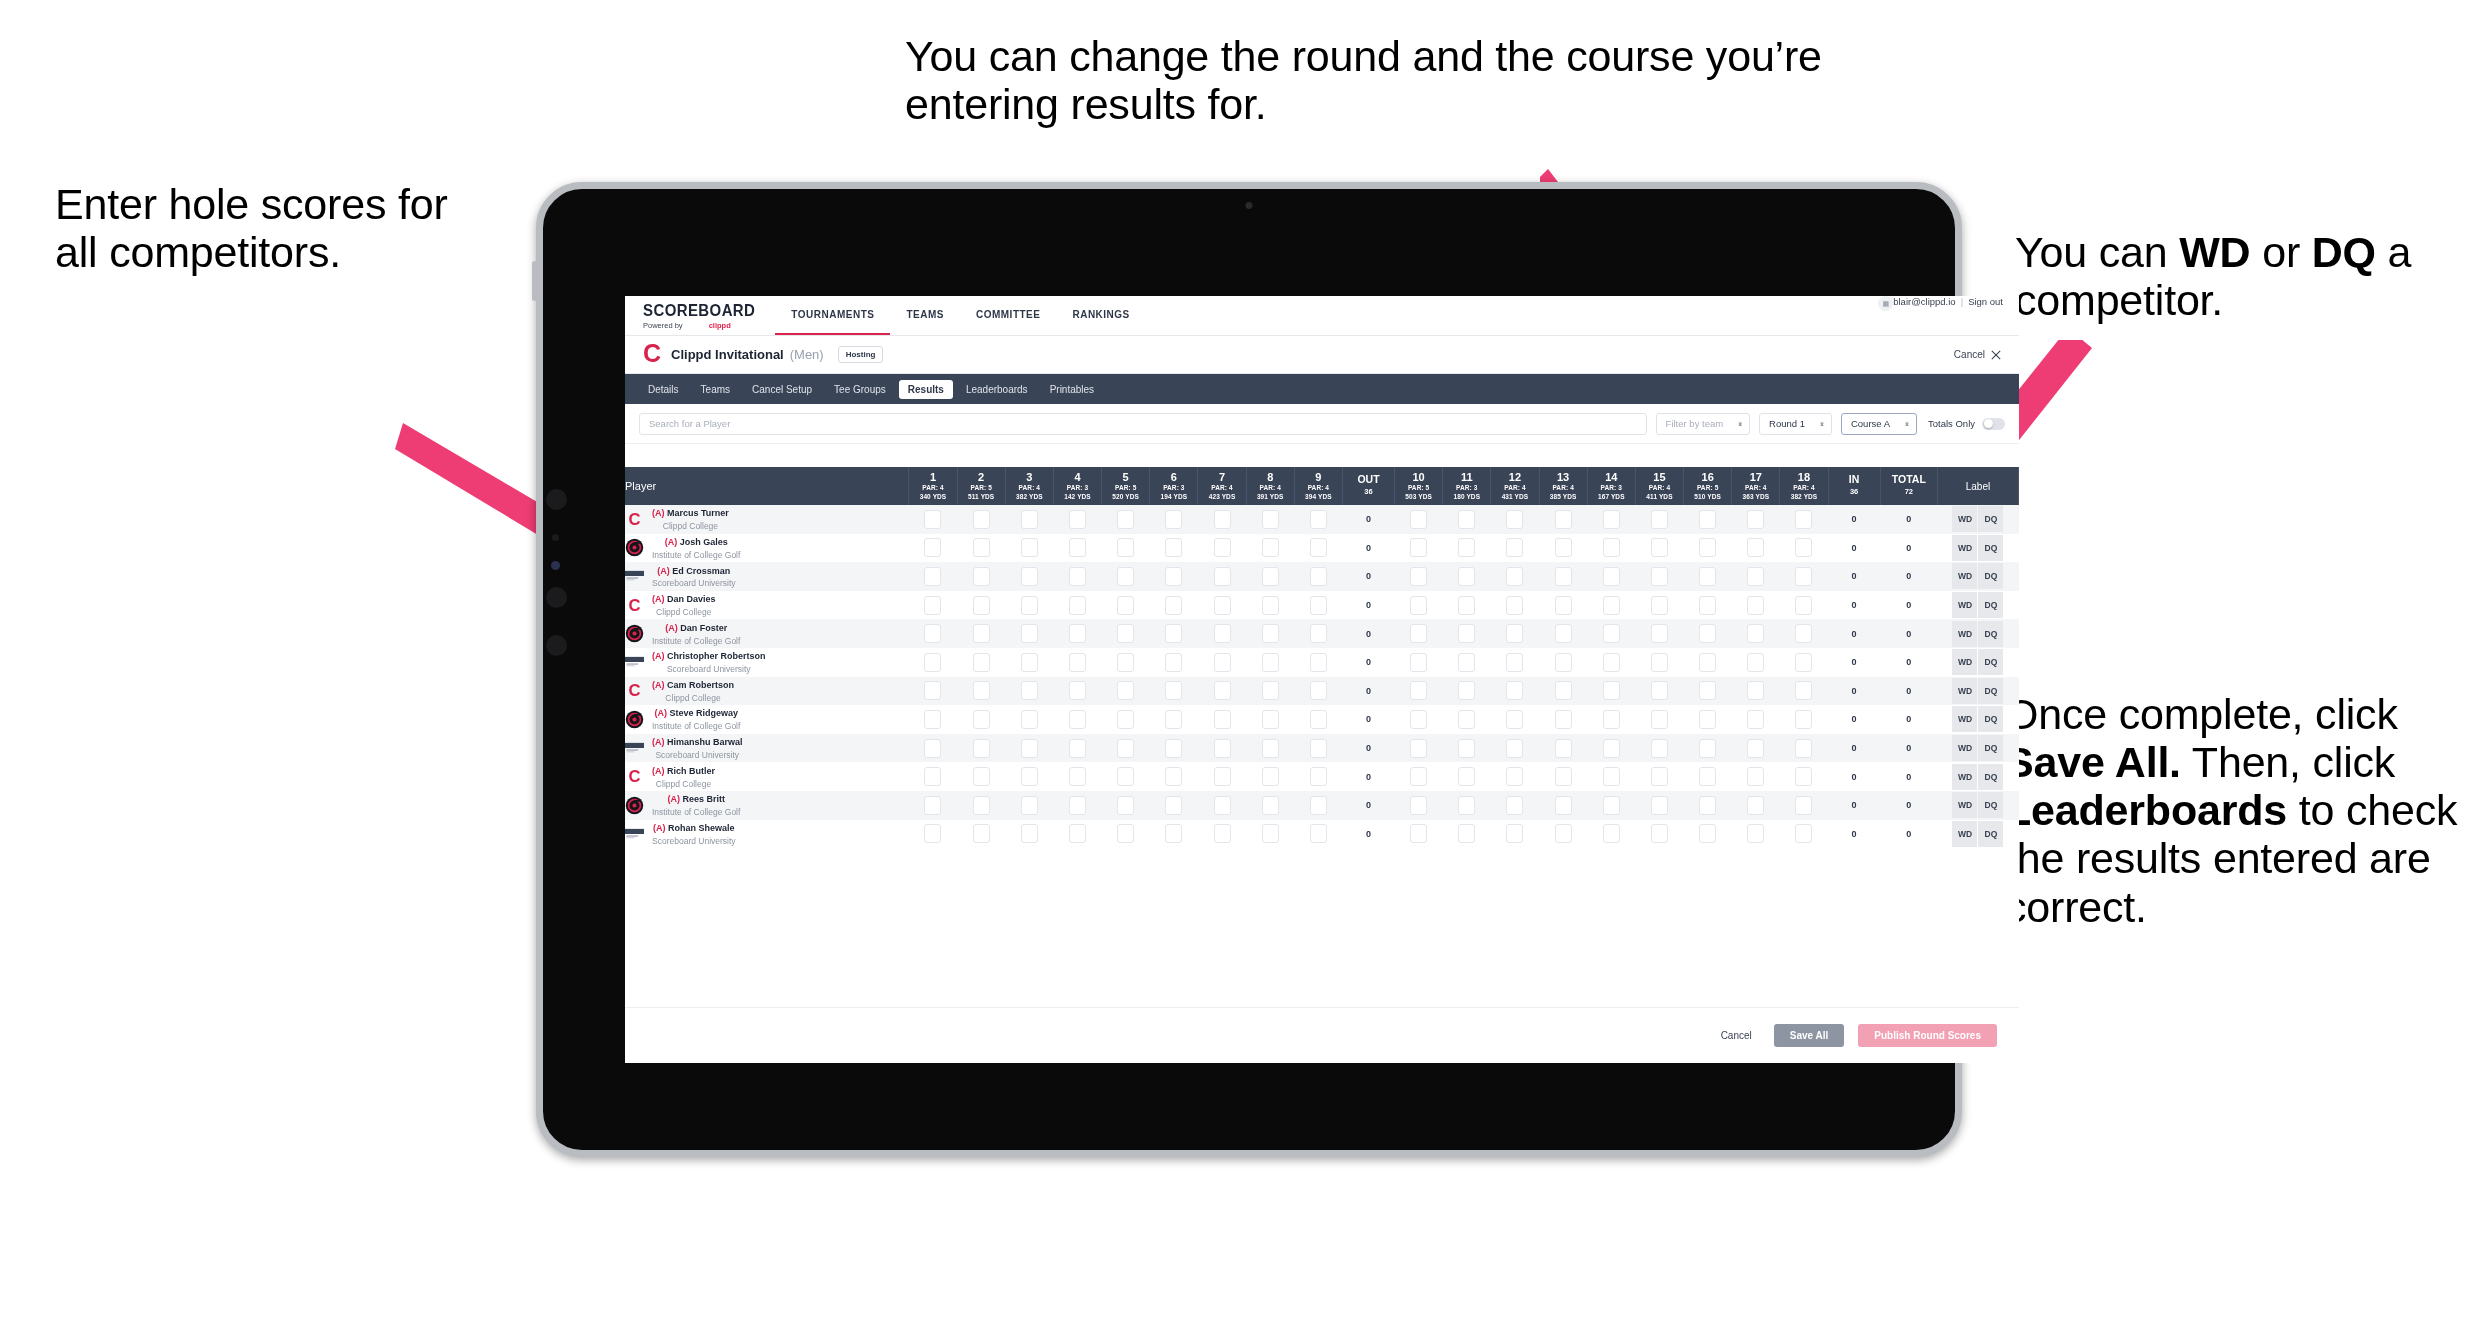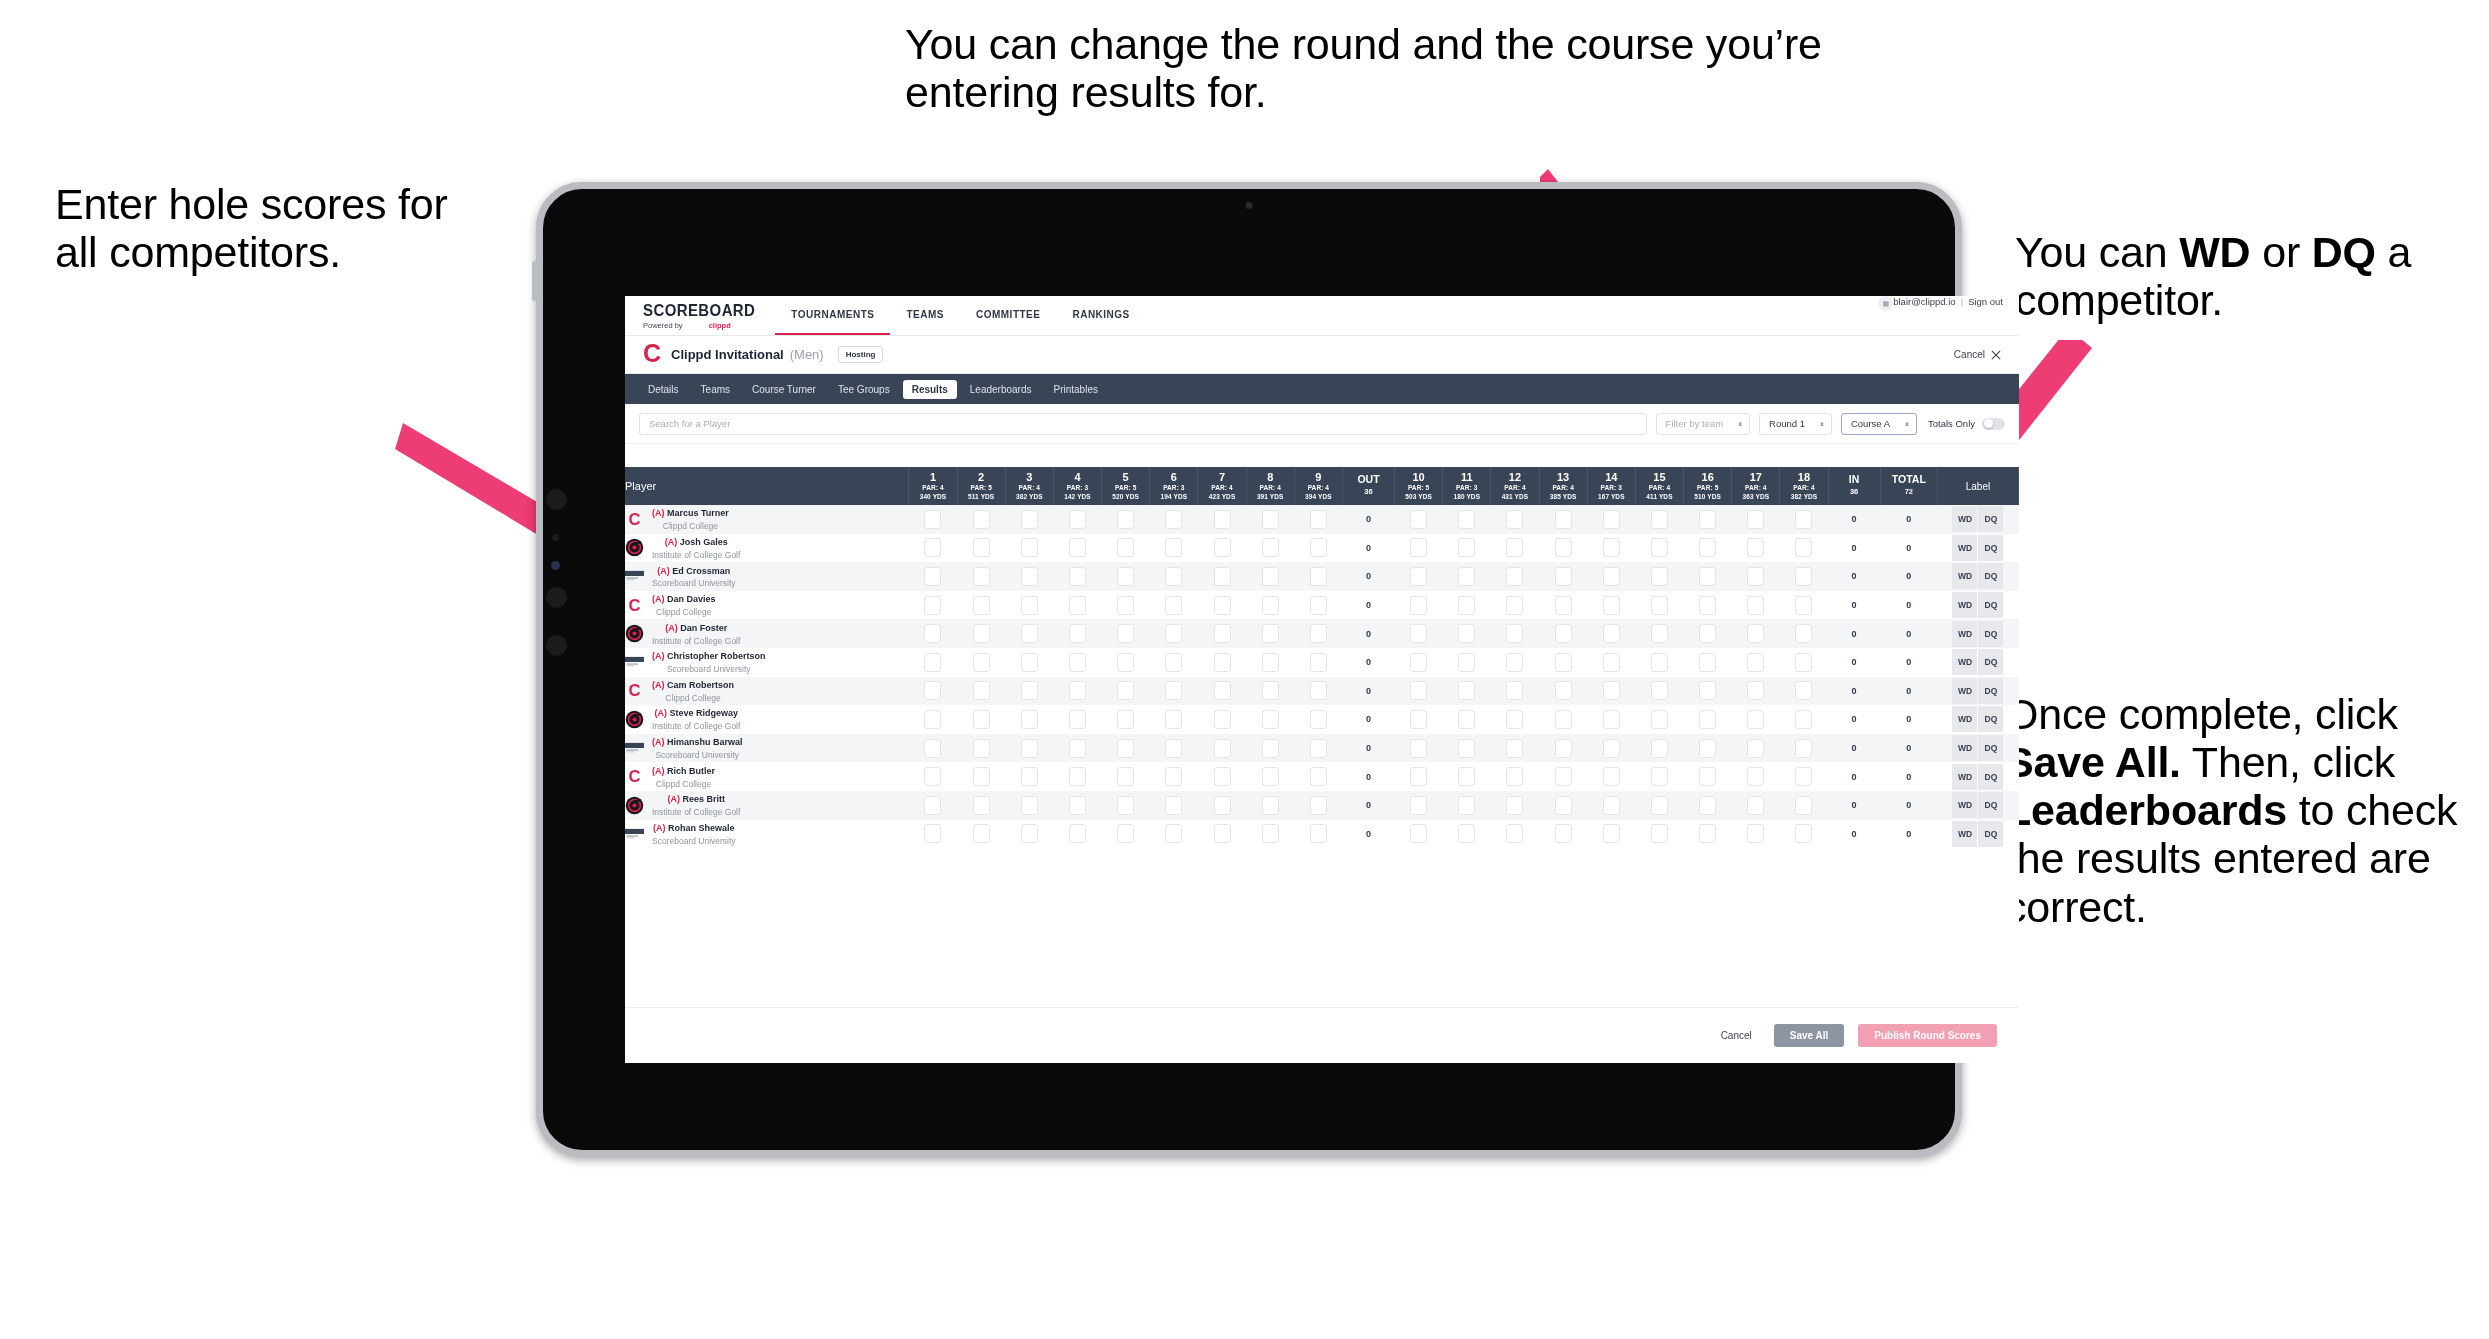--- a/index.html
+++ b/index.html
@@ -16,21 +16,21 @@
     position: absolute;
     font-family: "Liberation Sans", sans-serif;
     font-size: 43px;
     line-height: 1.12;
     color: #000;
     font-weight: 400;
     letter-spacing: -0.2px;
   }
   .anno b { font-weight: 700; }
   #anno-left   { left: 55px;  top: 180px;  width: 400px; }
-  #anno-top    { left: 905px; top: 20px;   width: 990px; }
+  #anno-top    { left: 905px; top: 32px;   width: 990px; }
   #anno-wd     { left: 2015px;top: 228px;  width: 460px; }
   #anno-save   { left: 2005px;top: 690px;  width: 490px; }
 
   
   .arrow { position: absolute; pointer-events: none; }
 
   
   #tablet {
     position: absolute;
     left: 536px; top: 182px;
@@ -294,21 +294,21 @@
           <span>Cancel</span>
           <svg viewBox="0 0 12 12">
               <path d="M1 1 L11 11 M11 1 L1 11" stroke="#3a4252" stroke-width="1.3" fill="none"></path>
             </svg>
         </div>
       </div>
 
       <div id="subtabs">
         <div class="subtab">Details</div>
         <div class="subtab">Teams</div>
-        <div class="subtab">Course Turner</div>
+        <div class="subtab">Cancel Setup</div>
         <div class="subtab">Tee Groups</div>
         <div class="subtab active">Results</div>
         <div class="subtab">Leaderboards</div>
         <div class="subtab">Printables</div>
       </div>
 
       <div id="filterbar">
         <div id="searchbox">
           <span>Search for a Player</span>
         </div>

